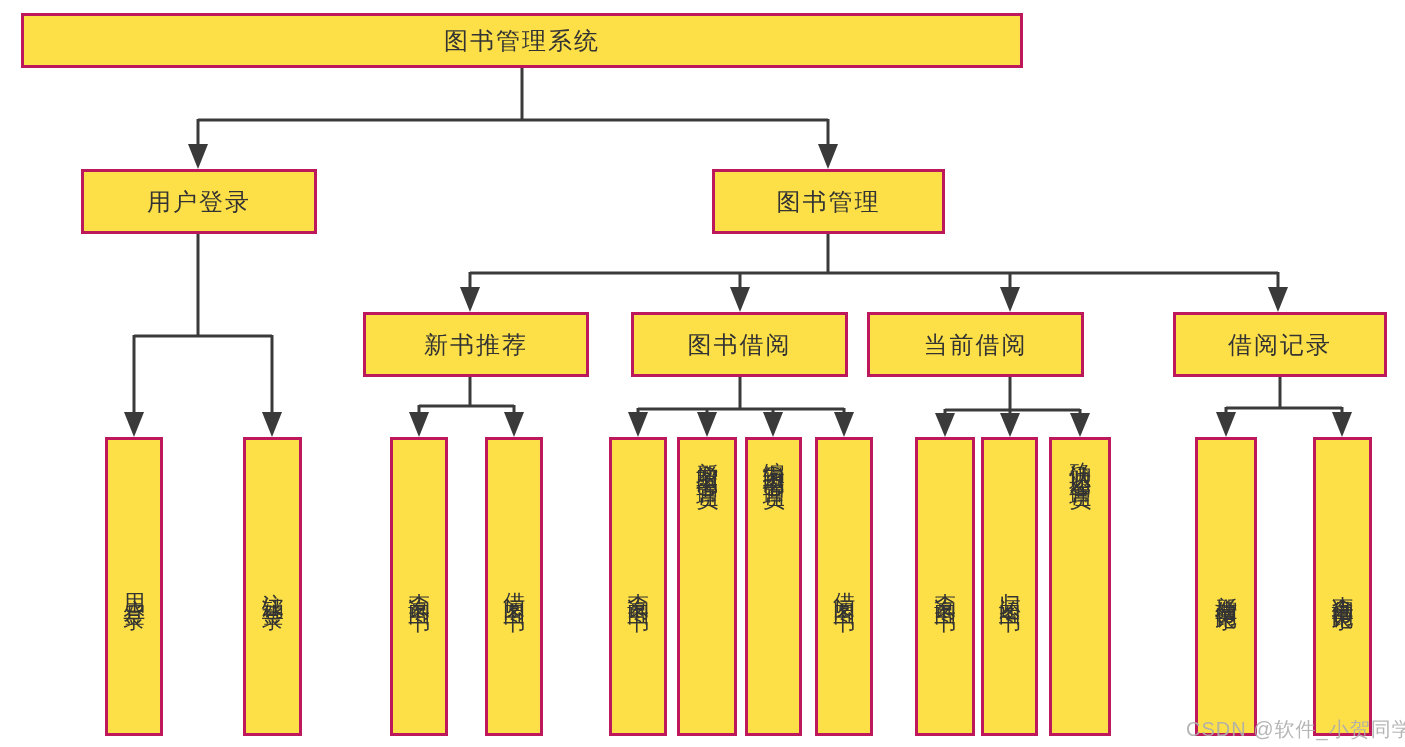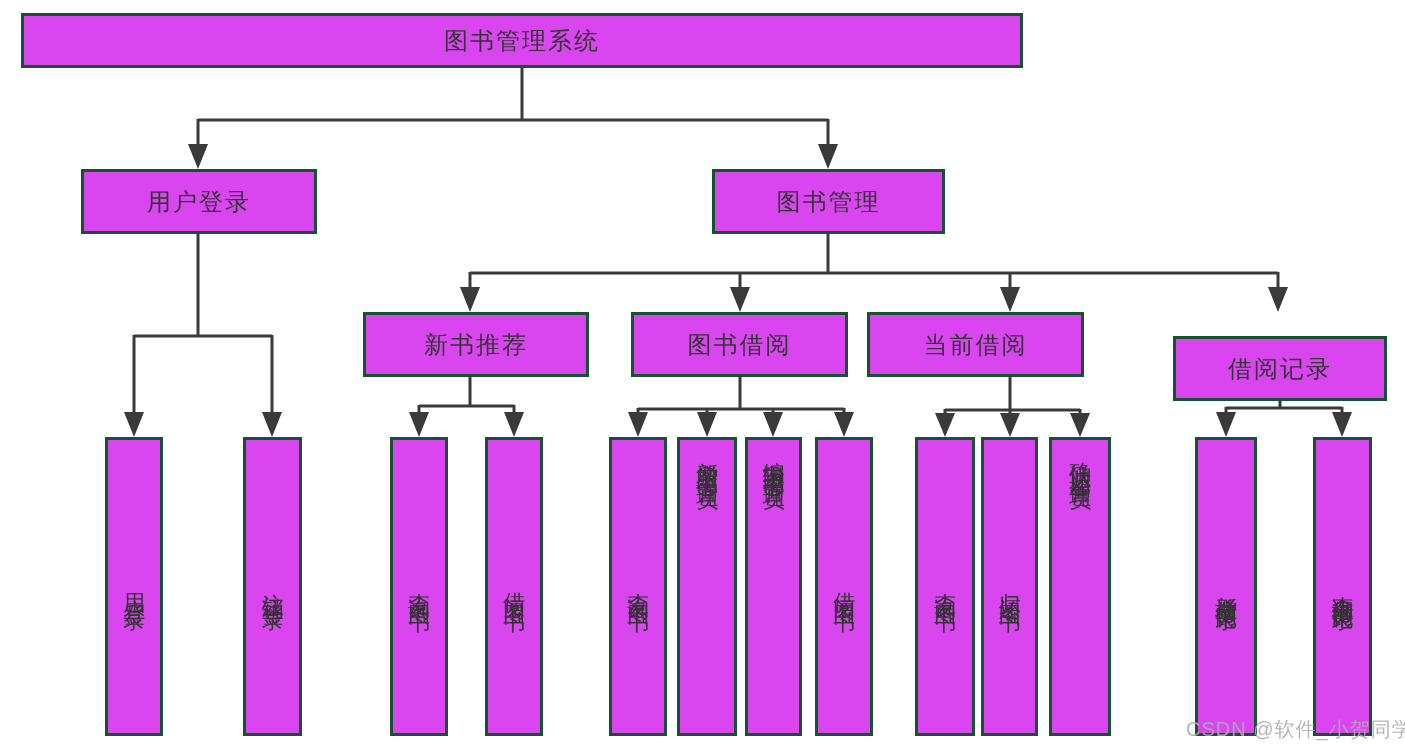--- a/index.html
+++ b/index.html
@@ -25,22 +25,22 @@
     stroke: #3a3a3a;
     stroke-width: 3;
     fill: none;
   }
   svg.connectors polygon {
     fill: #3a3a3a;
     stroke: none;
   }
   .box {
     position: absolute;
-    background: #d946ef;
-    border: 3px solid #14532d;
+    background: #fde047;
+    border: 3px solid #be185d;
     box-sizing: border-box;
     display: flex;
     align-items: center;
     justify-content: center;
     color: #333333;
     z-index: 1;
   }
   .hbox {
     font-size: 24px;
     letter-spacing: 2px;
@@ -156,21 +156,21 @@
   </svg>
 
   <div class="box hbox" style="left:21px; top:13px; width:1002px; height:55px;">图书管理系统</div>
 
   <div class="box hbox" style="left:81px; top:169px; width:236px; height:65px;">用户登录</div>
   <div class="box hbox" style="left:712px; top:169px; width:233px; height:65px;text-align:right;">图书管理</div>
 
   <div class="box hbox" style="left:363px; top:312px; width:226px; height:65px;">新书推荐</div>
   <div class="box hbox" style="left:631px; top:312px; width:217px; height:65px;">图书借阅</div>
   <div class="box hbox" style="left:867px; top:312px; width:217px; height:65px;">当前借阅</div>
-  <div class="box hbox" style="left:1173px; top:312px; width:214px; height:65px;margin-top:24px;">借阅记录</div>
+  <div class="box hbox" style="left:1173px; top:312px; width:214px; height:65px;">借阅记录</div>
 
   <div class="box vbox" style="left:105px; top:437px; width:58px; height:299px;">
     <span class="vtext">用户登录</span>
   </div>
   <div class="box vbox" style="left:243px; top:437px; width:59px; height:299px;">
     <span class="vtext">注销登录</span>
   </div>
 
   <div class="box vbox" style="left:390px; top:437px; width:58px; height:299px;">
     <span class="vtext">查询图书</span>

